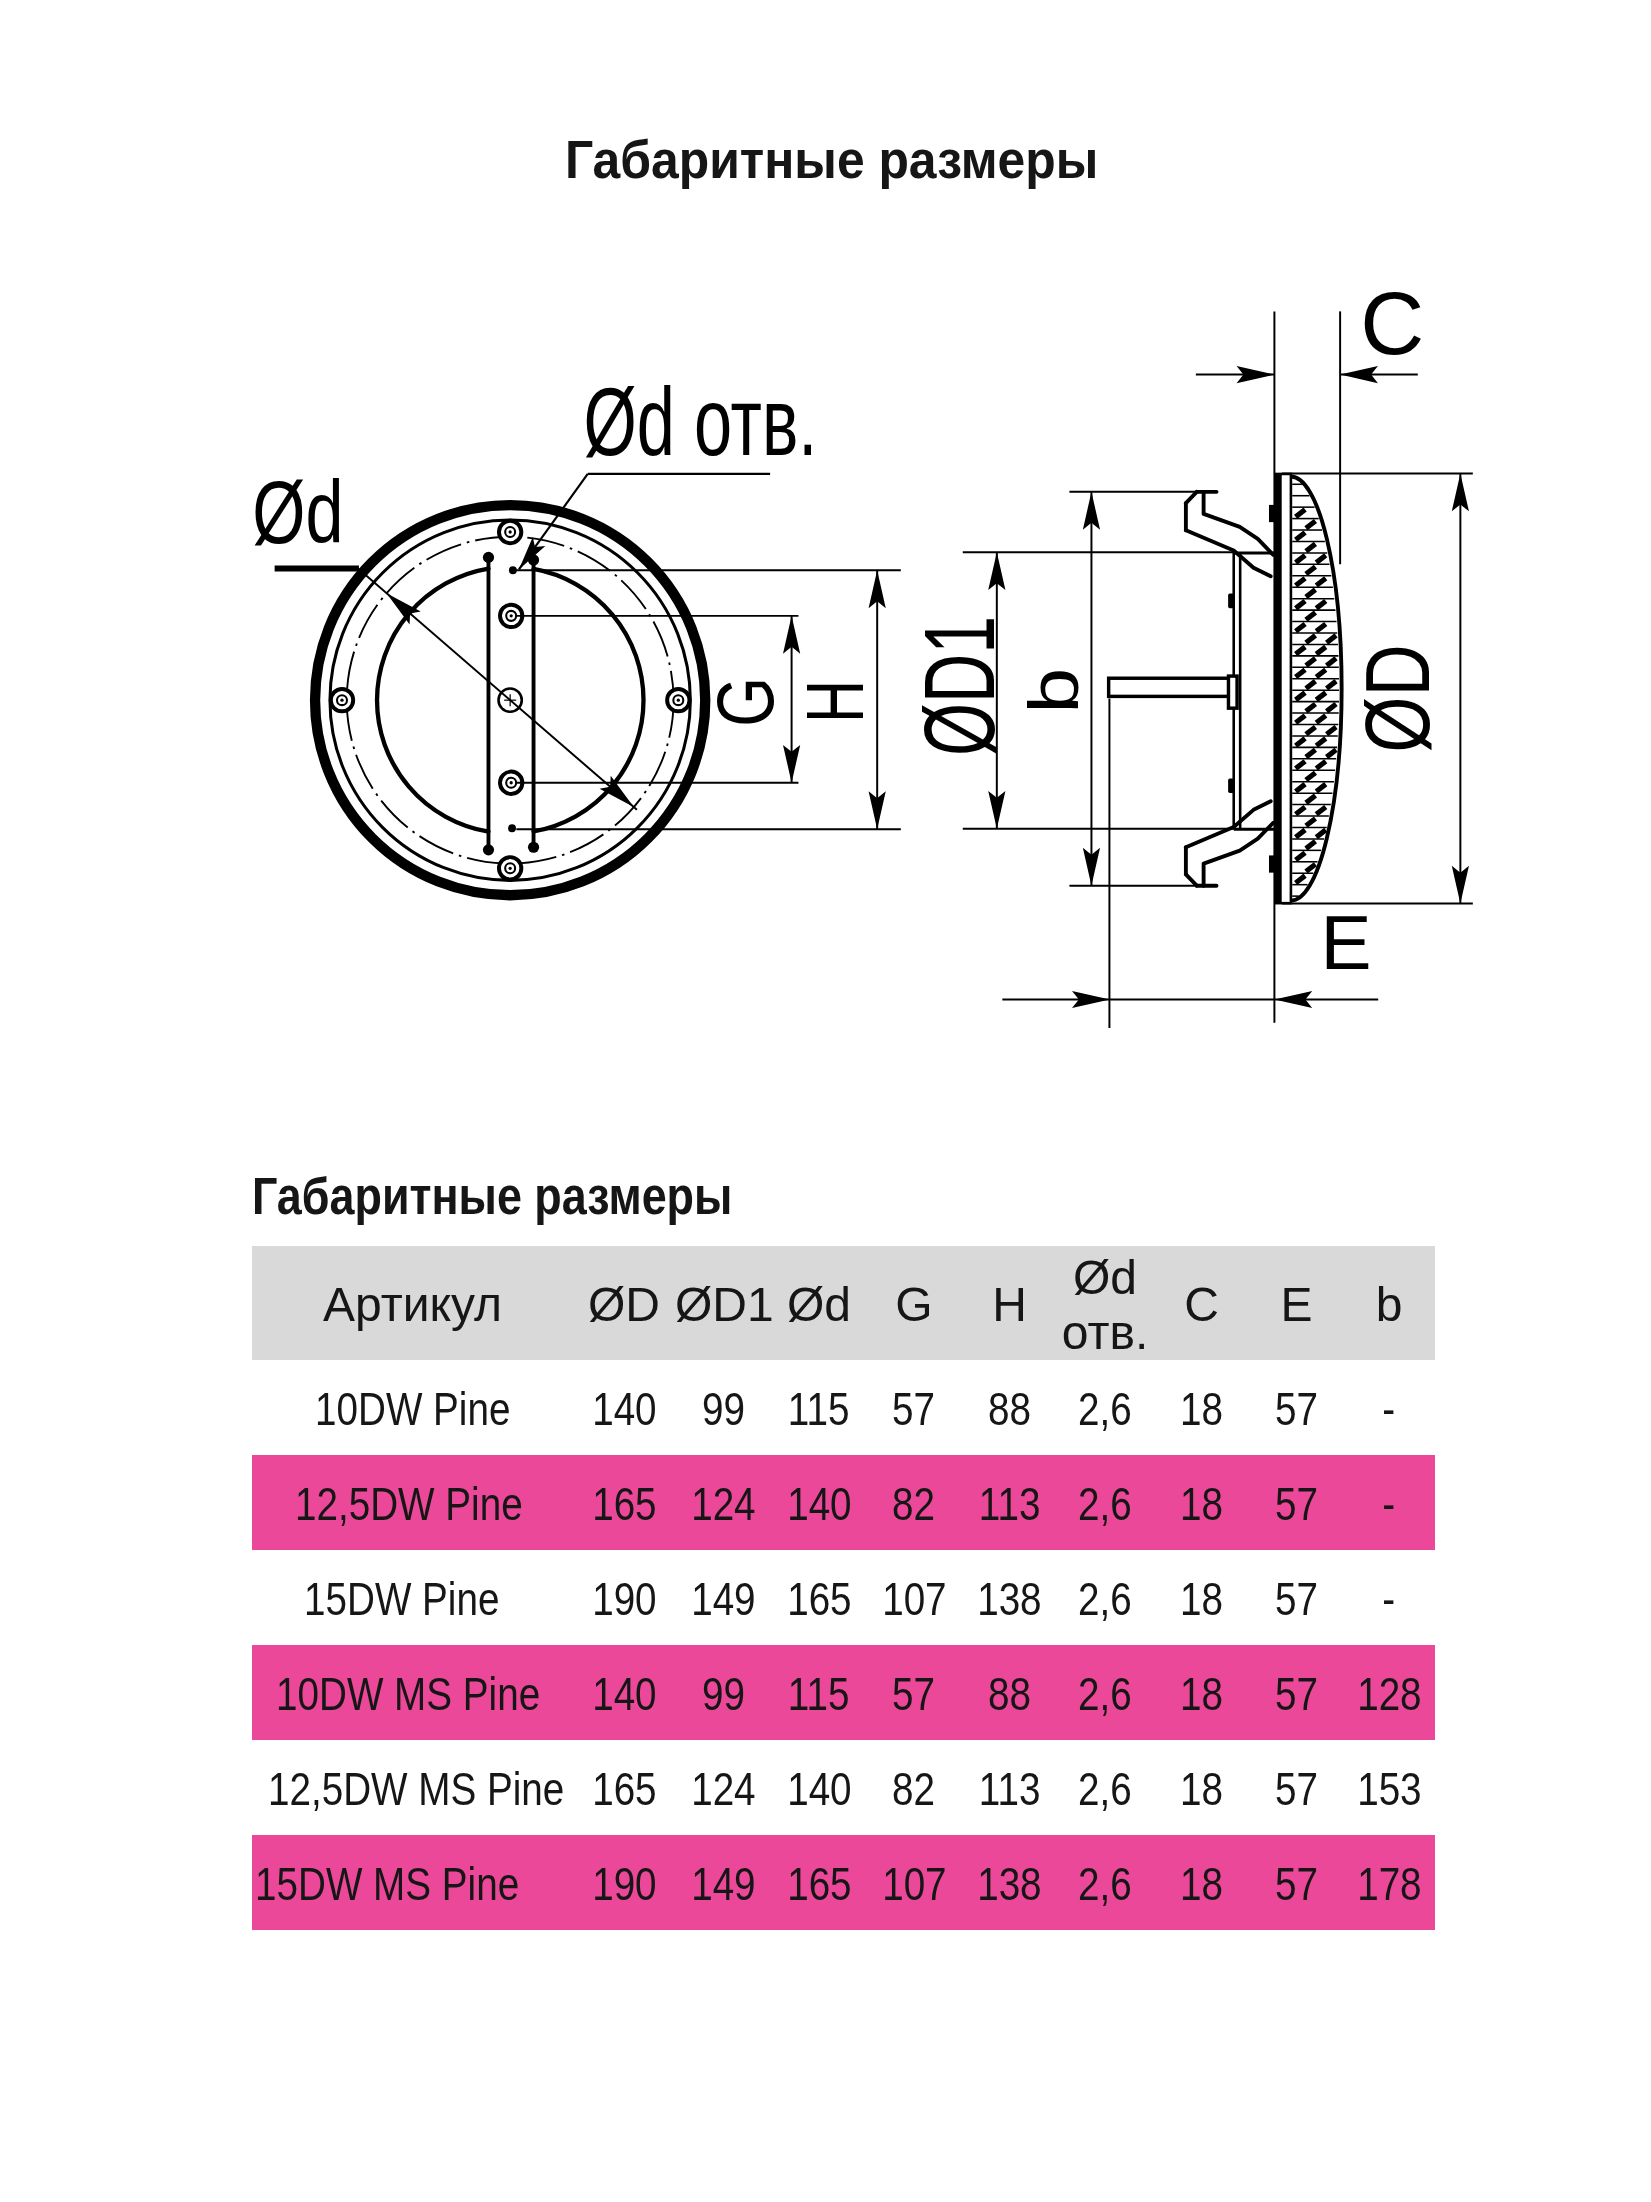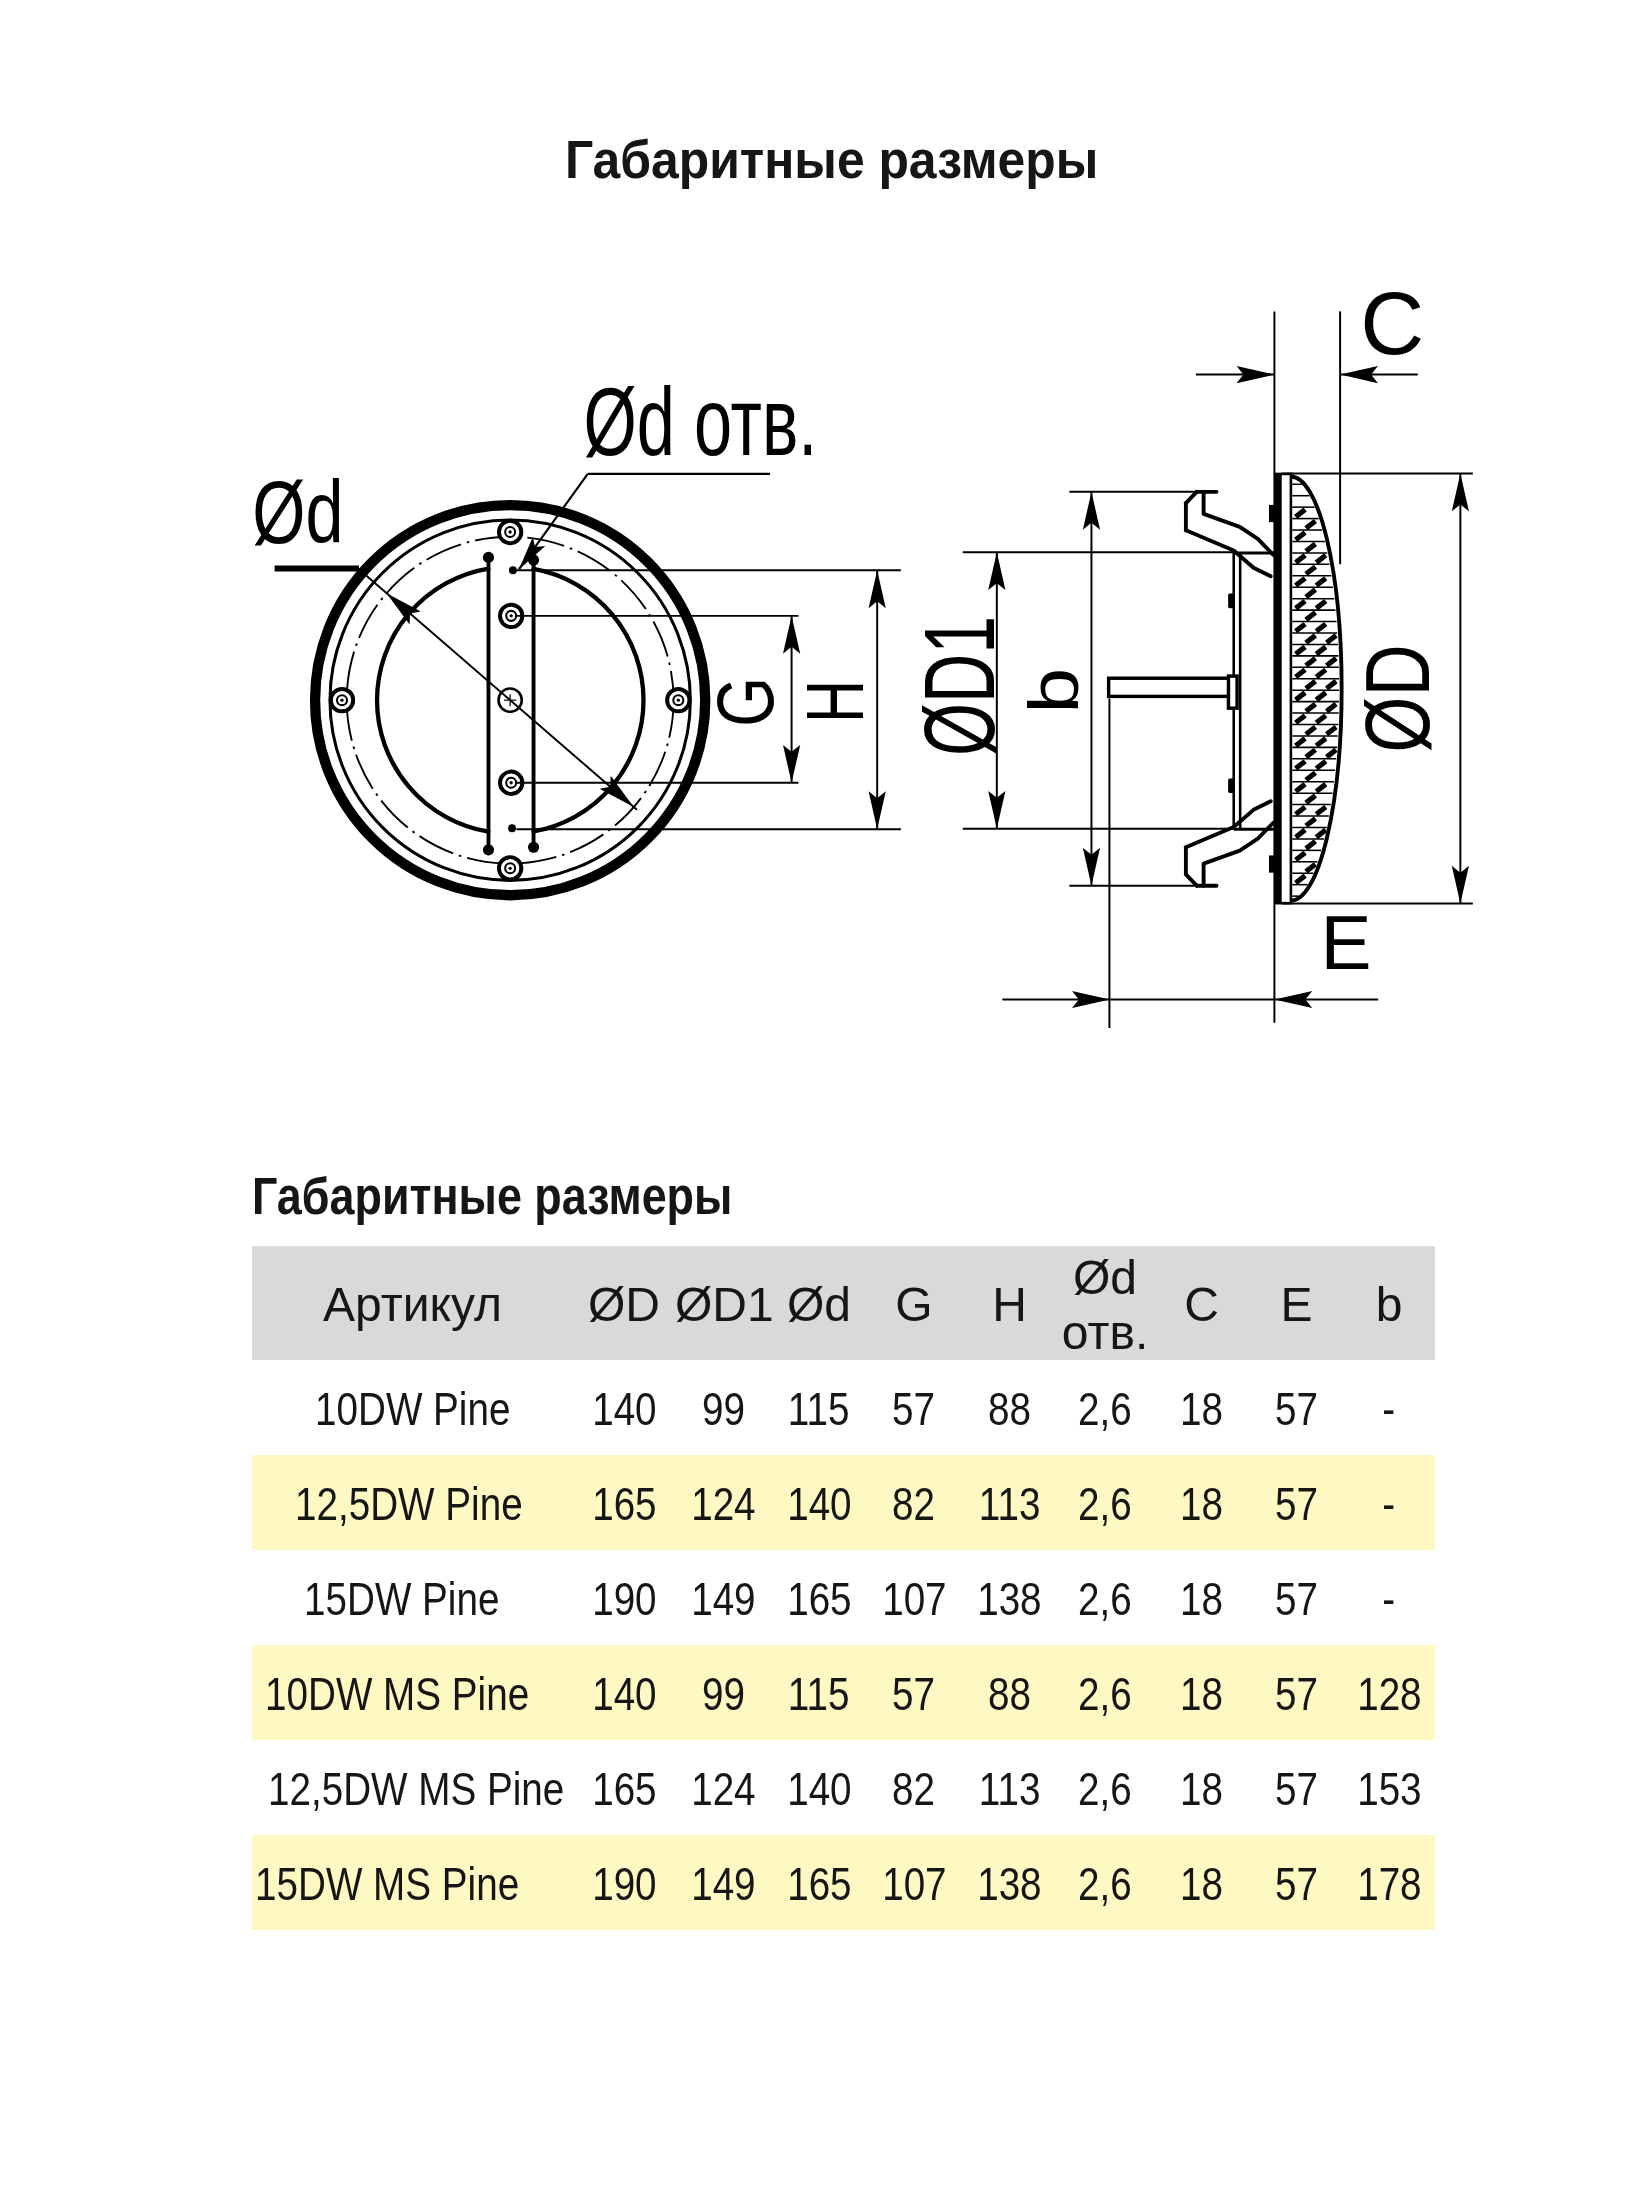--- a/index.html
+++ b/index.html
@@ -14,21 +14,21 @@
 table { position:absolute; left:252px; top:1246px; width:1183px; border-collapse:collapse; table-layout:fixed; font-size:46px; }
 td { text-align:center; vertical-align:middle; padding:3.4px 0 0 0; line-height:1.15; }
 td.c1 { text-align:center; }
 td span { white-space:nowrap; }
 .s { display:inline-block; transform:scaleX(0.84); transform-origin:center; }
 tr.hd td { font-size:48px; }
 tr.hd .s { transform:none; }
 .sl { display:inline-block; transform:scaleX(0.84); transform-origin:left; }
 tr { height:95px; }
 tr.hd { height:114px; background:#d9d9d9;margin-left:42px; }
-tr.g { background:#fef9c3;border-radius:19px; }
+tr.g { background:#ec4899;border-radius:19px; }
 </style>
 </head>
 <body>
 <div class="page">
 <div class="title"><span>Габаритные размеры</span></div>
 <svg class="draw" width="1652" height="1101" viewBox="0 0 1920 1280">
 <circle cx="592.8" cy="814.0" r="226.8" fill="none" stroke="#000" stroke-width="12"></circle>
 <circle cx="592.8" cy="814.0" r="209.5" fill="none" stroke="#000" stroke-width="3.5"></circle>
 <circle cx="592.8" cy="814.0" r="190" fill="none" stroke="#000" stroke-width="2.2" stroke-dasharray="44 7 3 7"></circle>
 <path d="M567.6,661.1 A155.0,155.0 0 0 0 567.6,966.9" fill="none" stroke="#000" stroke-width="5" stroke-linecap="round"></path>
@@ -283,21 +283,21 @@
 <td><span class="s">149</span></td>
 <td><span class="s">165</span></td>
 <td><span class="s">107</span></td>
 <td><span class="s">138</span></td>
 <td><span class="s">2,6</span></td>
 <td><span class="s">18</span></td>
 <td><span class="s">57</span></td>
 <td><span class="s">-</span></td>
 </tr>
 <tr class="g">
-<td class="c1" style="padding-left:13px"><span class="sl">10DW MS Pine</span></td>
+<td class="c1" style="padding-left:24px"><span class="sl">10DW MS Pine</span></td>
 <td><span class="s">140</span></td>
 <td><span class="s">99</span></td>
 <td><span class="s">115</span></td>
 <td><span class="s">57</span></td>
 <td><span class="s">88</span></td>
 <td><span class="s">2,6</span></td>
 <td><span class="s">18</span></td>
 <td><span class="s">57</span></td>
 <td><span class="s">128</span></td>
 </tr>

